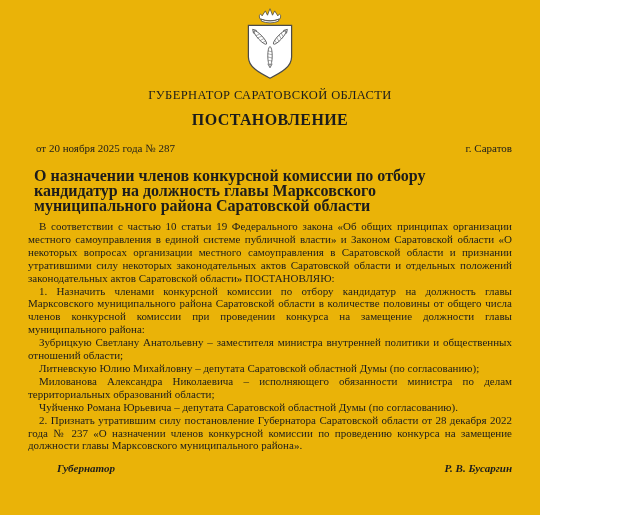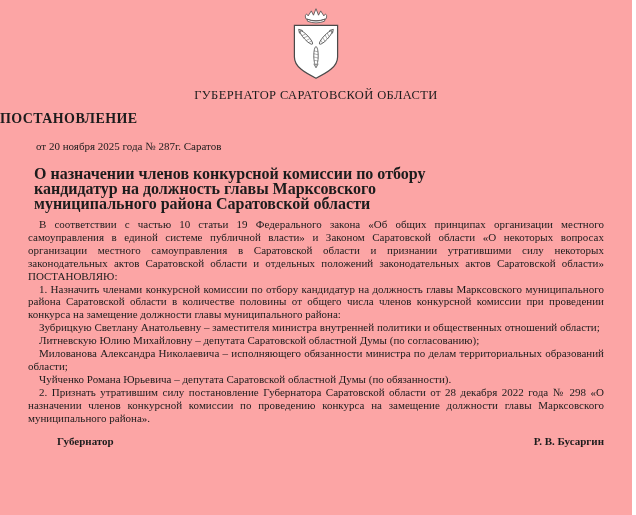--- a/index.html
+++ b/index.html
@@ -1,46 +1,47 @@
 <!DOCTYPE html>
 <html lang="ru"><head>
 <meta charset="utf-8">
 <style>
   html, body { margin: 0; padding: 0; background: #fff; }
   .page {
     position: relative;
-    width: 632px;
+    width: 540px;
     height: 515px;
-    background: #fca5a5;
+    background: #eab308;
     color: #1c1c1c;
     font-family: "Liberation Serif", serif;
     overflow: hidden;
     box-sizing: border-box;
   }
   .emblem {
     display: block;
     margin: 6px auto 0 auto;
     width: 72px;
     height: 76px;
   }
   .org-name {
     text-align: center;
     font-size: 12.5px;
     letter-spacing: 0.4px;
     margin-top: 6px;
   }
   .doc-type {
-    text-align: left;
+    text-align: center;
     font-weight: bold;
-    font-size: 14px;
+    font-size: 16px;
     letter-spacing: 0.4px;
     margin-top: 8px;
   }
   .date-row {
     display: flex;
+    justify-content: space-between;
     margin: 13px 28px 0 36px;
     font-size: 11px;
   }
   .doc-title {
     margin: 14px 0 0 34px;
     width: 445px;
     font-weight: bold;
     font-size: 16px;
     line-height: 15px;
   }
@@ -56,20 +57,21 @@
     text-indent: 11px;
   }
   .signature {
     display: flex;
     justify-content: space-between;
     align-items: center;
     margin: 9px 28px 0 57px;
     font-weight: bold;
     font-size: 11px;
     line-height: 14px;
+    font-style: italic;
   }
 </style>
 </head>
 <body>
 
 <div class="page">
 
   <svg class="emblem" viewBox="0 0 100 104" aria-hidden="true">
 
     <g fill="#ffffff" stroke="#4a4a4a" stroke-width="1.1" stroke-linejoin="round">
@@ -107,22 +109,22 @@
   </div>
 
   <div class="doc-title">О назначении членов конкурсной комиссии по отбору кандидатур на должность главы Марксовского муниципального района Саратовской области</div>
 
   <div class="body-text">
       <p>В соответствии с частью 10 статьи 19 Федерального закона «Об общих принципах организации местного самоуправления в единой системе публичной власти» и Законом Саратовской области «О некоторых вопросах организации местного самоуправления в Саратовской области и признании утратившими силу некоторых законодательных актов Саратовской области и отдельных положений законодательных актов Саратовской области» ПОСТАНОВЛЯЮ:</p>
       <p>1. Назначить членами конкурсной комиссии по отбору кандидатур на должность главы Марксовского муниципального района Саратовской области в количестве половины от общего числа членов конкурсной комиссии при проведении конкурса на замещение должности главы муниципального района:</p>
       <p>Зубрицкую Светлану Анатольевну – заместителя министра внутренней политики и общественных отношений области;</p>
       <p>Литневскую Юлию Михайловну – депутата Саратовской областной Думы (по согласованию);</p>
       <p>Милованова Александра Николаевича – исполняющего обязанности министра по делам территориальных образований области;</p>
-      <p>Чуйченко Романа Юрьевича – депутата Саратовской областной Думы (по обязанности).</p>
-      <p>2. Признать утратившим силу постановление Губернатора Саратовской области от 28 декабря 2022 года № 298 «О назначении членов конкурсной комиссии по проведению конкурса на замещение должности главы Марксовского муниципального района».</p>
+      <p>Чуйченко Романа Юрьевича – депутата Саратовской областной Думы (по согласованию).</p>
+      <p>2. Признать утратившим силу постановление Губернатора Саратовской области от 28 декабря 2022 года № 237 «О назначении членов конкурсной комиссии по проведению конкурса на замещение должности главы Марксовского муниципального района».</p>
     </div>
 
   <div class="signature">
     <div>
       <div>Губернатор</div>
     </div>
     <div>Р. В. Бусаргин</div>
   </div>
 
 </div>

